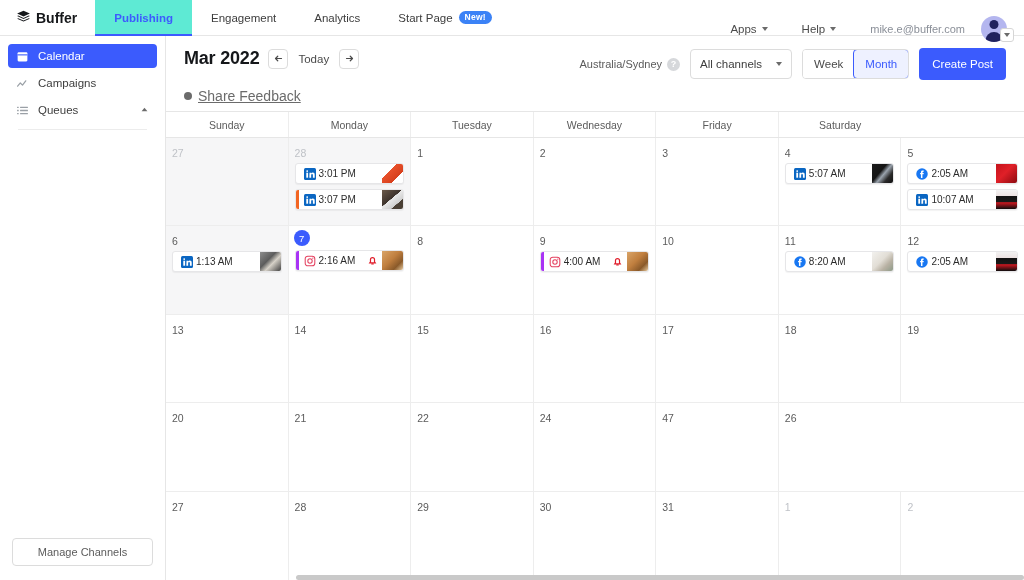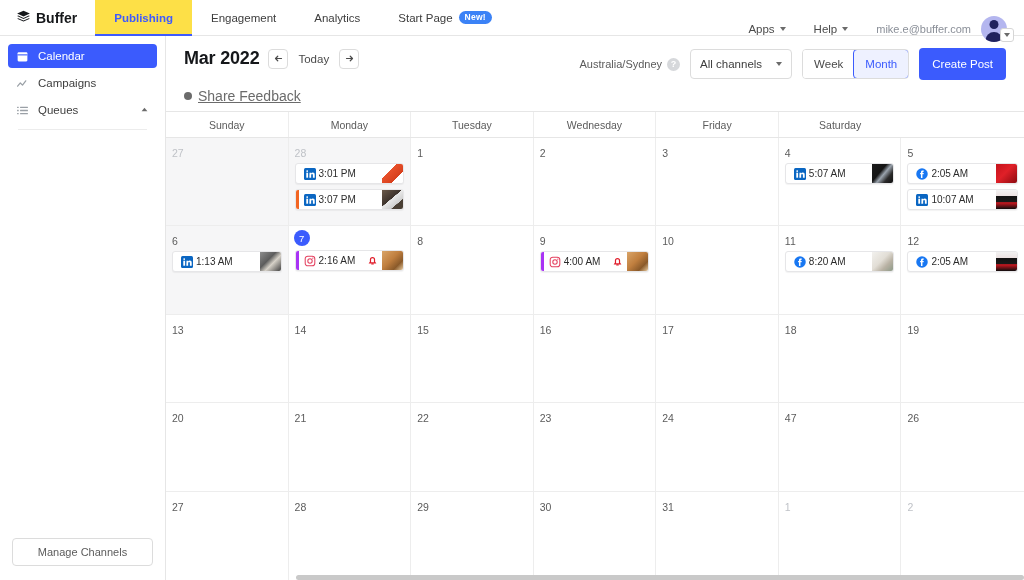--- a/index.html
+++ b/index.html
@@ -23,31 +23,31 @@
     display: flex; align-items: center; gap: 5px;
     padding: 0 18px 0 16px; font-weight: bold; font-size: 14px; color: #15171a;
   }
   .brand-logo { display: block; }
   .nav-tabs { display: flex; align-items: stretch; }
   .nav-tab {
     display: flex; align-items: center; gap: 6px;
     padding: 0 19px; font-size: 11.5px; color: #3d3d3d;
     position: relative; cursor: pointer; white-space: nowrap;
   }
-  .nav-tab.active { color: #3d5afe; font-weight: bold; background: #fde047; }
+  .nav-tab.active { color: #3d5afe; font-weight: bold; background: #5eead4; }
   .nav-tab.active::after {
     content: ""; position: absolute; left: 0; right: 0; bottom: -1px;
     height: 2px; background: #3d5afe;
   }
   .badge-new {
     background: #3b82f6; color: #fff; font-size: 8.5px; font-weight: bold;
     border-radius: 9px; padding: 2px 6px 2px 6px; line-height: 1; letter-spacing: .2px;
   }
   .nav-right {
-    margin-left: auto; display: flex; align-items: center; gap: 0; padding-right: 10px; margin-top: 23px;
+    margin-left: auto; display: flex; align-items: center; gap: 6px; padding-right: 10px; margin-top: 23px;
   }
   .nav-right-item {
     display: flex; align-items: center; gap: 5px;
     font-size: 11.5px; color: #4a4a4a; padding: 0 14px; cursor: pointer;
   }
   .nav-email { font-size: 11px; color: #8a8f98; padding: 0 10px 0 14px; }
   .caret { width: 0; height: 0; border-left: 3.5px solid transparent; border-right: 3.5px solid transparent; border-top: 4px solid #6b6b6b; display:inline-block; }
   .avatar-wrap { display: flex; align-items: center; position: relative; }
   .avatar {
     width: 26px; height: 26px; border-radius: 50%;
@@ -514,21 +514,20 @@
               <div class="cal-cell"><div class="daynum">15</div></div>
               <div class="cal-cell"><div class="daynum">16</div></div>
               <div class="cal-cell"><div class="daynum">17</div></div>
               <div class="cal-cell"><div class="daynum">18</div></div>
               <div class="cal-cell"><div class="daynum">19</div></div>
             </div>
             <div class="cal-week">
               <div class="cal-cell"><div class="daynum">20</div></div>
               <div class="cal-cell"><div class="daynum">21</div></div>
               <div class="cal-cell"><div class="daynum">22</div></div>
-              <div class="cal-cell"><div class="daynum">23</div></div>
               <div class="cal-cell"><div class="daynum">24</div></div>
               <div class="cal-cell"><div class="daynum">47</div></div>
               <div class="cal-cell"><div class="daynum">26</div></div>
             </div>
             <div class="cal-week">
               <div class="cal-cell"><div class="daynum">27</div></div>
               <div class="cal-cell"><div class="daynum">28</div></div>
               <div class="cal-cell"><div class="daynum">29</div></div>
               <div class="cal-cell"><div class="daynum">30</div></div>
               <div class="cal-cell"><div class="daynum">31</div></div>

